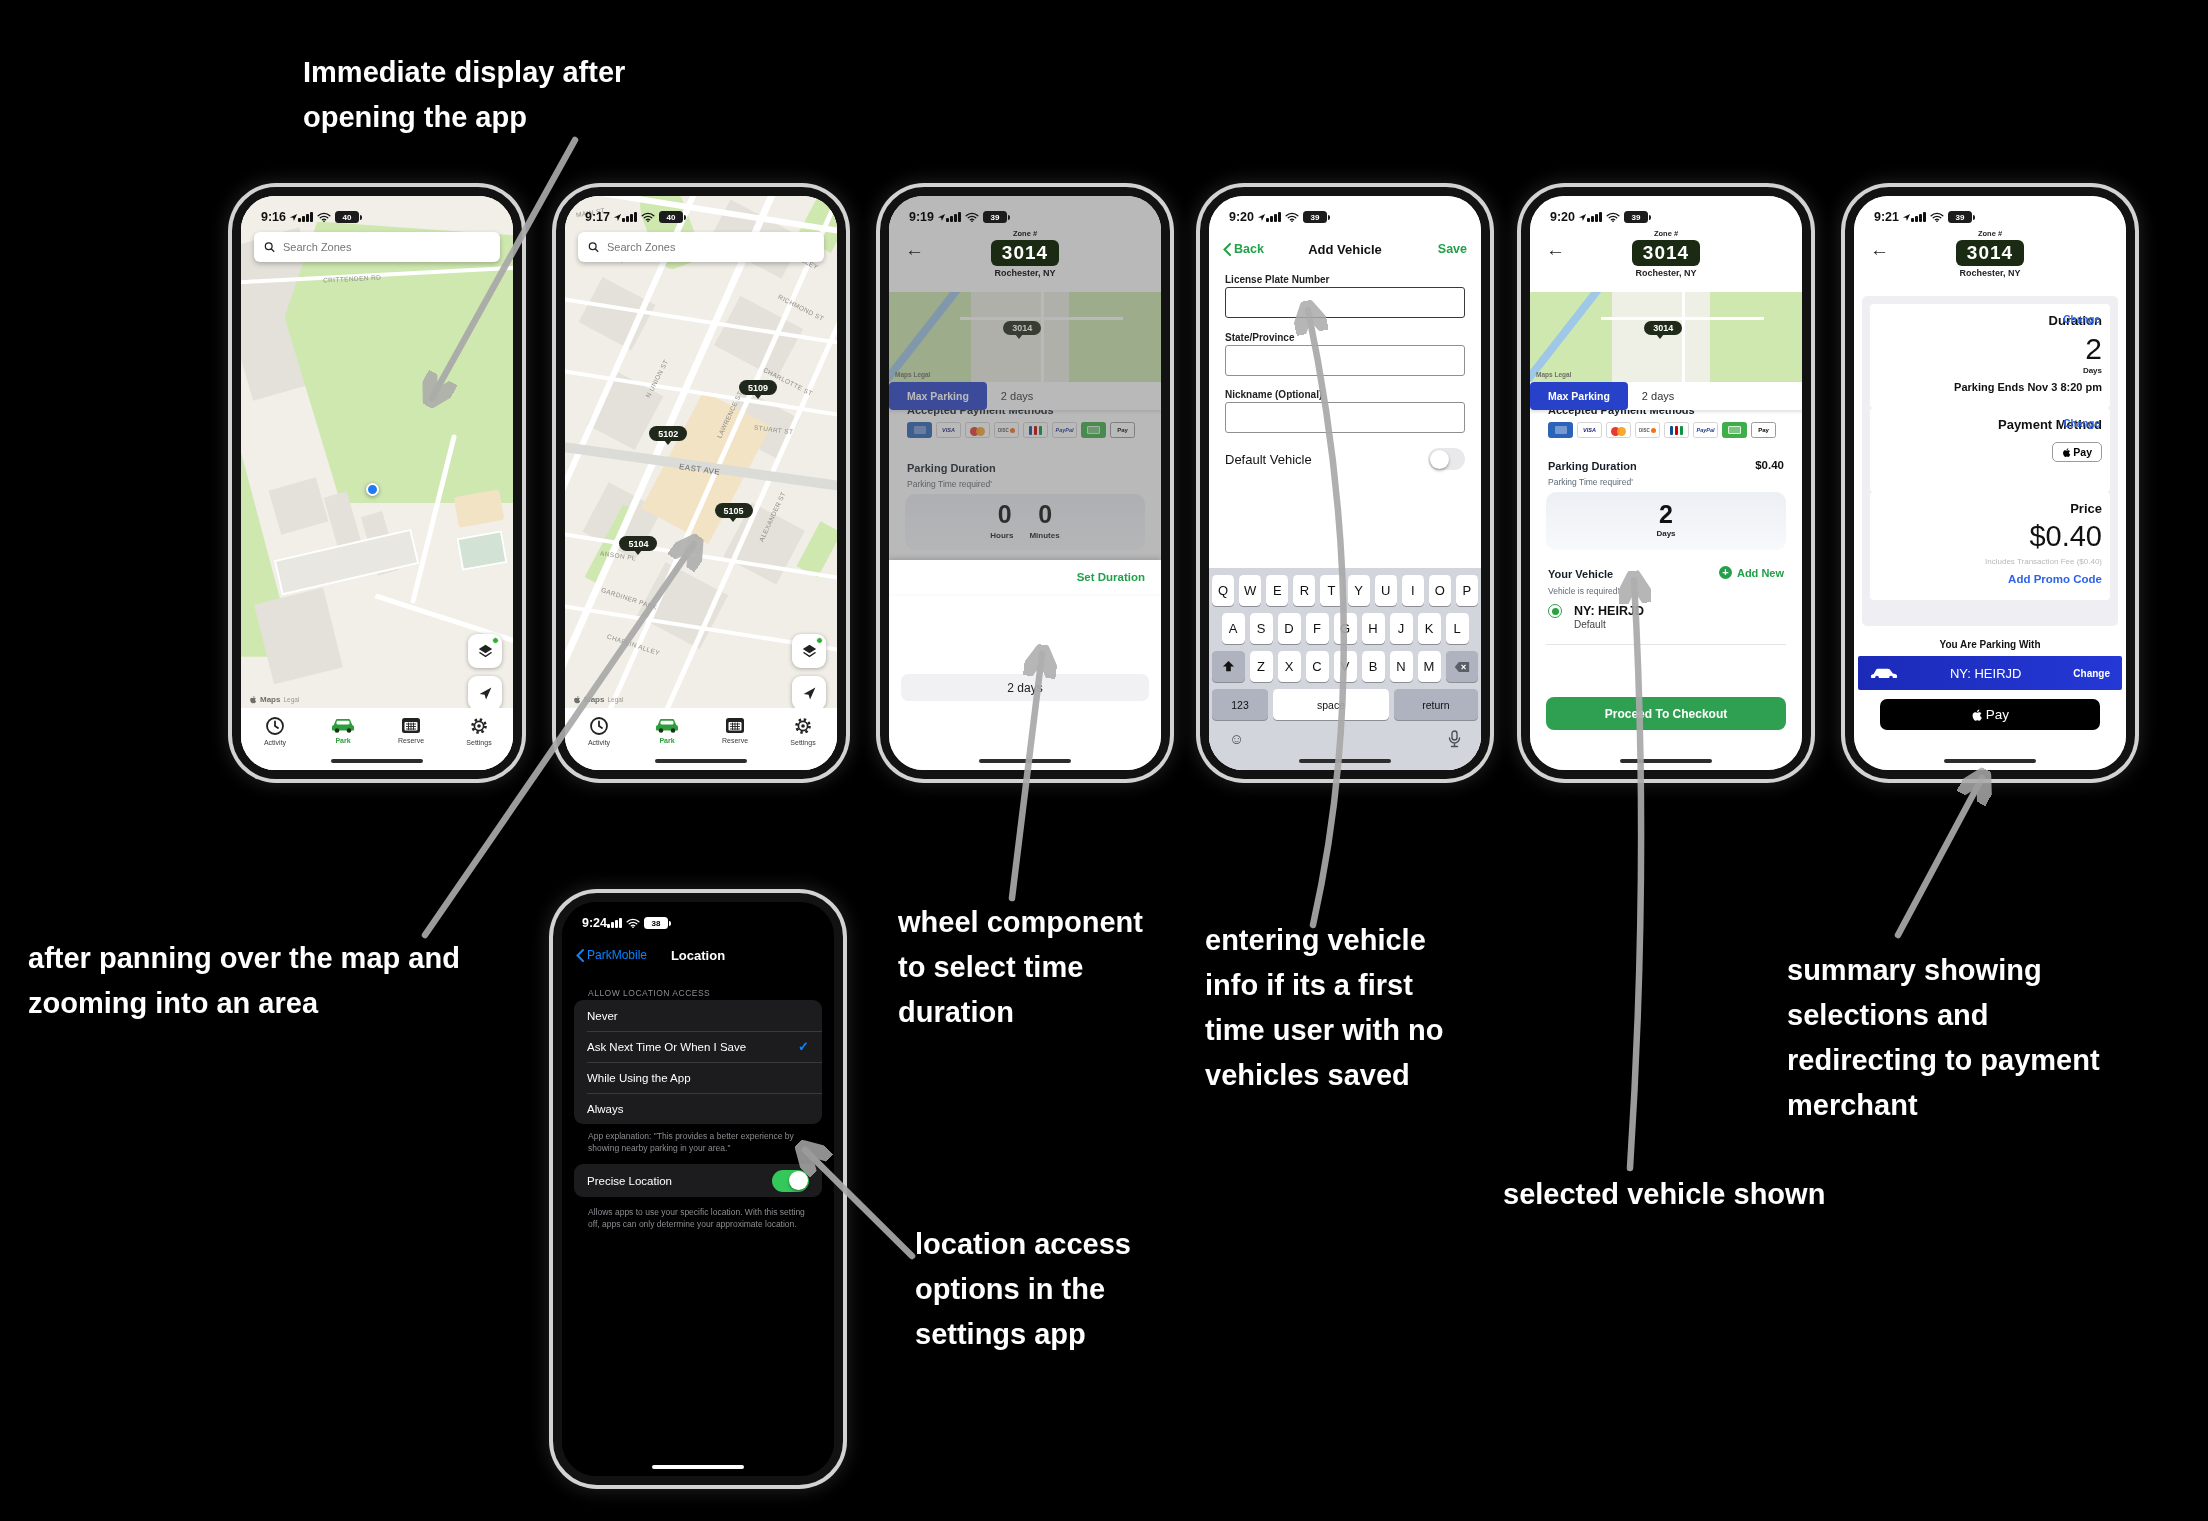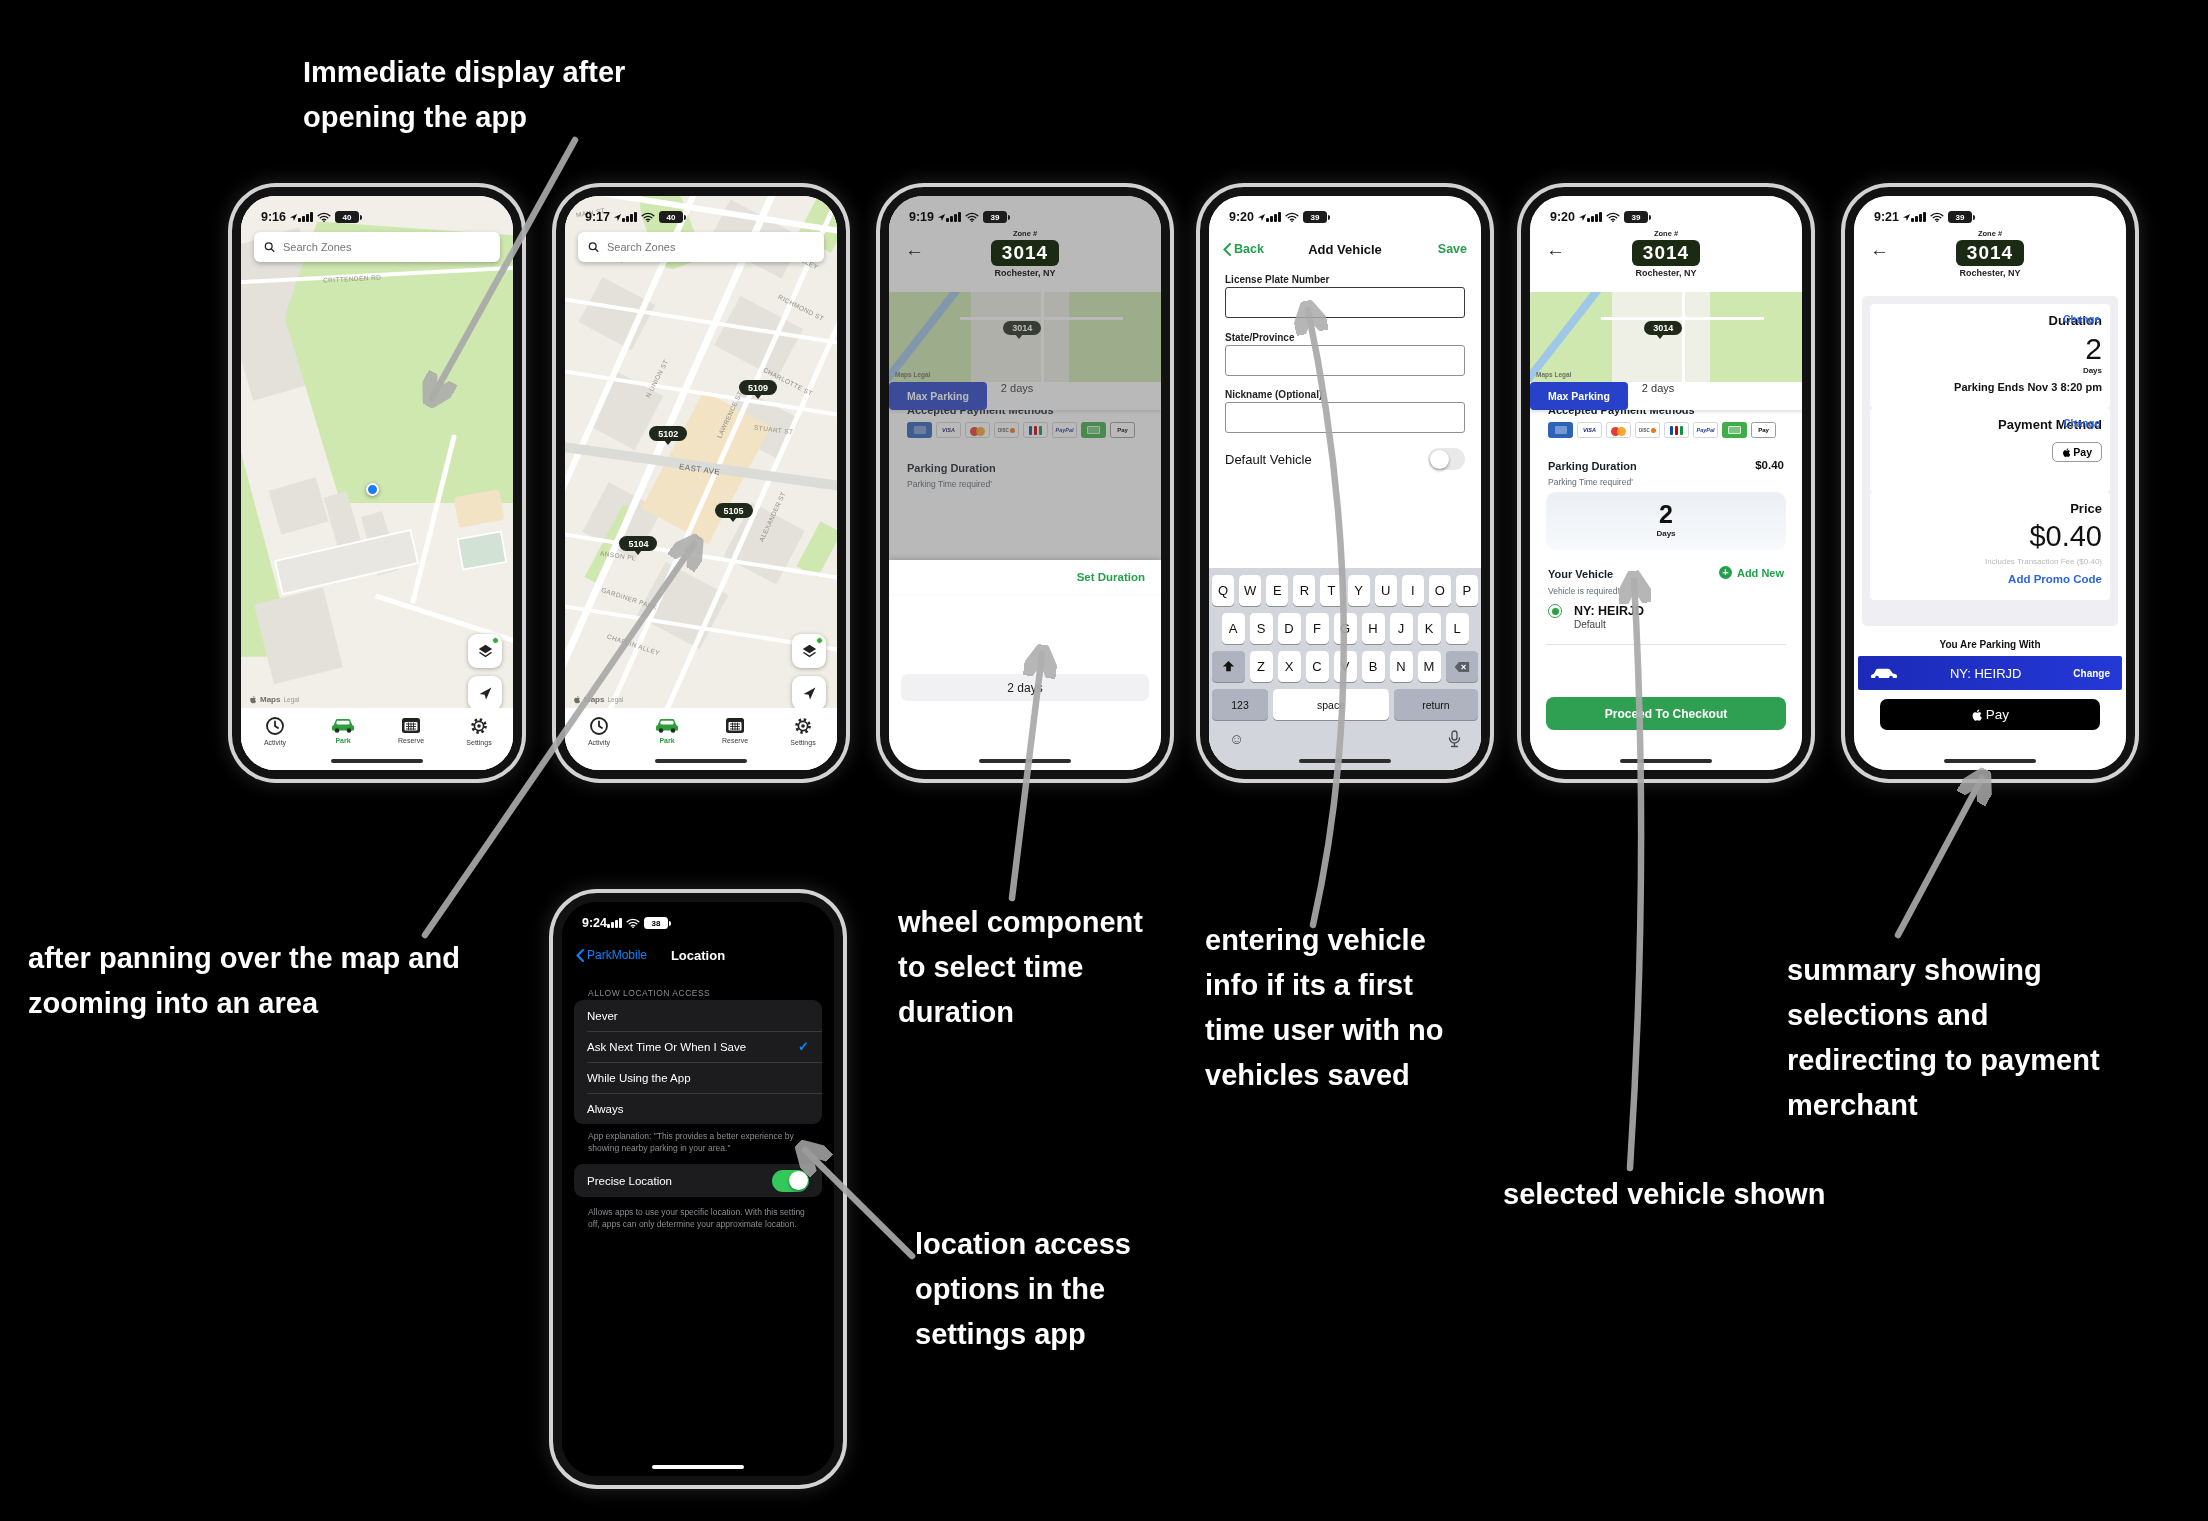--- a/index.html
+++ b/index.html
@@ -79,21 +79,21 @@
   .zhead .city { font-size:9px; font-weight:bold; color:#222; margin-top:2px; }
 
   .strip { position:absolute; top:96px; left:0; right:0; height:90px; background:#eef0e6; overflow:hidden; }
   .strip .attr2 { position:absolute; left:6px; bottom:4px; font-size:6.5px; font-weight:bold; color:#6f6f6a; }
   .strippin { position:absolute; left:42%; top:32%; background:#1f2a18; color:#fff; font-size:9px; font-weight:bold;
               padding:2px 9px; border-radius:9px; }
   .strippin:after { content:""; position:absolute; left:30%; bottom:-4px; border-left:4px solid transparent;
                     border-right:4px solid transparent; border-top:5px solid #1f2a18; }
 
   .ptabs { position:absolute; top:186px; left:0; right:0; height:28px; background:#fff;
-           box-shadow:0 2px 3px rgba(0,0,0,.12); display:flex; z-index:4; }
+           box-shadow:0 2px 3px rgba(0,0,0,.12); display:flex; align-items:center; z-index:4; }
   .ptab-active { background:#2742c8; color:#fff; font-size:10.5px; font-weight:bold; height:100%;
                  display:flex; align-items:center; padding:0 18px; border-radius:4px; }
   .ptab-info { font-size:11px; color:#333; margin-left:14px; }
 
   .sect-title { font-size:11px; font-weight:bold; color:#17202a; }
   .sect-note { font-size:8.5px; color:#5d6a75; margin-top:2px; }
   .payrow { display:flex; gap:4px; margin-top:8px; }
   .chip { width:25px; height:16px; border-radius:2.5px; border:.5px solid #d5d5d5; background:#fff; position:relative;
           display:flex; align-items:center; justify-content:center; font-size:5.5px; font-weight:bold; color:#1a1f71; }
   .chip.amex { background:#2b63b8; border-color:#2b63b8; }
@@ -498,20 +498,28 @@
           <span class="j3"></span>
         </div>
         <div class="chip paypal">PayPal</div>
         <div class="chip cash">
           <span class="cs"></span>
         </div>
         <div class="chip applepay">Pay</div>
       </div>
   <div style="position:absolute;left:18px;top:266px" class="sect-title">Parking Duration</div>
   <div style="position:absolute;left:18px;top:281px" class="sect-note">Parking Time required'</div>
+  <div class="wheelbox" style="top:298px;height:56px;padding-top:6px">
+    <span class="big">0</span>
+    <span class="big" style="margin-left:22px">0</span>
+    <div style="display:flex;justify-content:center;gap:16px;margin-top:2px">
+      <span class="lbl">Hours</span>
+      <span class="lbl">Minutes</span>
+    </div>
+  </div>
   <div class="dim"></div>
   <div class="sheetrow">
     <span class="greenlink" style="font-size:11.5px">Set Duration</span>
   </div>
   <div class="daypill">2 days</div>
   <div class="homebar"></div>
  </div>
 </div>
 
 <div class="phone" style="left:1200px;top:187px">

